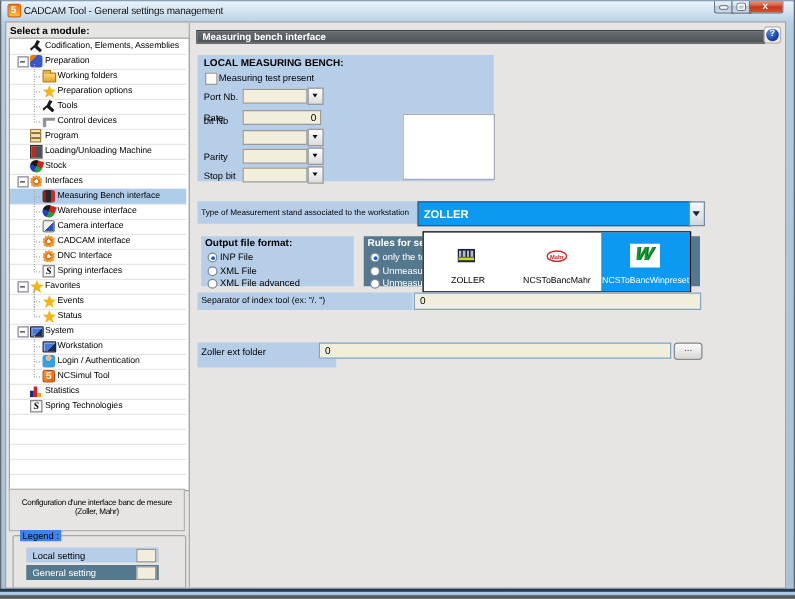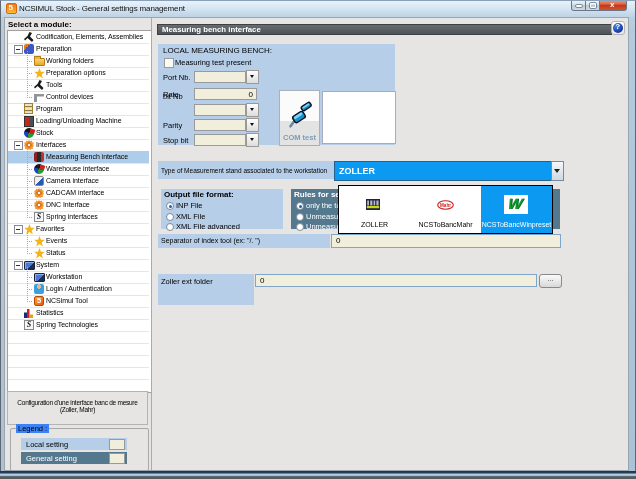--- a/index.html
+++ b/index.html
@@ -56,21 +56,21 @@
 .hconn{position:absolute;height:1px;background:repeating-linear-gradient(to right,#a8a8a8 0 1px,transparent 1px 2px);}
 
 #rheader{position:absolute;left:5px;top:6px;width:453px;height:9px;background:linear-gradient(to bottom,#676c71,#4e5358);border:1px solid #3c4146;}
 #rheader div{position:absolute;left:4px;top:0px;color:#fff;font-size:7.8px;font-weight:bold;}
 #helpbtn{position:absolute;left:459px;top:3px;width:12px;height:12px;background:linear-gradient(to bottom,#fdfdfd,#e8e8e8);border:1px solid #b5b5b5;border-radius:3px;}
 #helpbtn .circ{position:absolute;left:1px;top:1px;width:10px;height:10px;border-radius:50%;background:radial-gradient(circle at 35% 30%,#4d8fe0 0,#1a3fae 60%,#0a2a80 100%);}
 #helpbtn .q{position:absolute;left:3.5px;top:0px;color:#fff;font-size:7.5px;font-weight:bold;}
 .bluebg{background:#b6cee8;}
 .slatebg{background:#54798f;}
 #localpanel{position:absolute;left:6px;top:26px;width:237px;height:101px;}
-#localtitle{position:absolute;left:5px;top:2px;font-size:8px;font-weight:normal;}
+#localtitle{position:absolute;left:5px;top:2px;font-size:8px;font-weight:bold;}
 .cb{position:absolute;width:8px;height:8px;background:#fbfbf3;border:1px solid #9a9a9a;}
 .flabel{position:absolute;font-size:7.5px;color:#000;}
 .ffield{position:absolute;height:10px;border:1px solid #9a9a9a;background:#f1eedb;font-size:8px;}
 .dbtn{position:absolute;width:11px;height:12px;background:linear-gradient(to bottom,#fefefe,#dcdcdc);border:1px solid #9a9a9a;}
 .dbtn::after{content:"";position:absolute;left:2.5px;top:4px;border-left:2.5px solid transparent;border-right:2.5px solid transparent;border-top:3.5px solid #111;}
 #combtn{position:absolute;left:127px;top:72px;width:39px;height:54px;background:linear-gradient(to bottom,#fbfbfb 0 55%,#e3e3e3 55% 100%);border:1px solid #a8b0b8;}
 #combtn .txt{position:absolute;left:0;width:100%;text-align:center;bottom:3px;font-size:7.5px;font-weight:bold;color:#7b9cba;}
 #whitebox{position:absolute;left:170px;top:73px;width:72px;height:51px;background:#fff;border:1px solid #aab;}
 #typerow{position:absolute;left:6px;top:143px;width:176px;height:18px;}
 #typerow div{position:absolute;left:3px;top:6px;font-size:6.5px;white-space:nowrap;}
@@ -84,41 +84,41 @@
 .radio.on::after{content:"";position:absolute;left:1.5px;top:1.5px;width:3px;height:3px;border-radius:50%;background:#1560c0;}
 .rlbl{position:absolute;font-size:7.5px;}
 #popup{position:absolute;left:186px;top:167px;width:213px;height:47px;background:#fff;border:1px solid #000;}
 .pitem{position:absolute;top:0;width:71px;height:47px;}
 .pitem .plbl{position:absolute;bottom:5px;left:0;width:100%;text-align:center;font-size:7px;}
 #seprow{position:absolute;left:6px;top:216px;width:172px;height:14px;}
 #seprow div{position:absolute;left:3px;top:3px;font-size:7px;white-space:nowrap;}
 #sepfield{position:absolute;left:179px;top:216px;width:228px;height:12px;border:1px solid #7fa5c8;background:#f1eedb;font-size:8px;}
 #darkbar{position:absolute;left:6px;top:236px;width:308px;height:13px;}
 #darkbar .t{position:absolute;left:18px;top:3px;color:#fff;font-size:7.5px;}
-#zrow{position:absolute;left:6px;top:256px;width:96px;height:31px;}
+#zrow{position:absolute;left:6px;top:256px;width:96px;height:20px;padding-left:15px;}
 #zrow div{position:absolute;left:3px;top:3px;font-size:7.5px;}
 #zfield{position:absolute;left:103px;top:256px;width:280px;height:11px;border:1px solid #7fa5c8;background:#f1eedb;font-size:8px;}
 #zbtn{position:absolute;left:387px;top:256px;width:21px;height:12px;background:linear-gradient(to bottom,#fafafa,#d8d8d8);border:1px solid #888;border-radius:3px;font-size:8px;text-align:center;line-height:8px;color:#444;}
 
 #cfgtext{position:absolute;left:2px;top:373px;width:141px;height:34px;border:1px solid #b4b4b4;background:#e6e5e3;text-align:center;font-size:6.5px;letter-spacing:-0.25px;color:#000;padding-top:7px;box-sizing:border-box;}
 #legend{position:absolute;left:5px;top:410px;width:137px;height:41px;border:1px solid #a8a8a8;border-radius:2px;}
 #legend .cap{position:absolute;left:5px;top:-5px;background:#3b82f6;font-size:7.5px;padding:0 2px;}
 .legrow{position:absolute;left:10px;width:106px;height:12px;font-size:7.5px;}
 .legrow .sw{position:absolute;right:2px;top:1px;width:14px;height:9px;background:#f1eedb;border:1px solid #999;}
 #bottomstrip{position:absolute;left:0;top:471px;width:636px;height:8px;z-index:60;background:linear-gradient(to bottom,#223344 0,#2a3f54 2px,#a9c9e8 3px,#b6d0ec 4.2px,#8aa8c8 5px,#5a5a5a 5.6px,#5a5a5a 8px);}
 #legend .cap{z-index:2;}
 </style>
 </head>
 <body>
 <div id="win">
  <div id="titlebar"></div>
  <div id="titleicon">
       <div>5</div>
     </div>
- <div id="titletext">NCSIMUL Stock - General settings management</div>
+ <div id="titletext">CADCAM Tool - General settings management</div>
  <div class="capbtn" id="btnmin">
       <div class="glyphmin"></div>
     </div>
  <div class="capbtn" id="btnmax">
       <div class="glyphmax"></div>
     </div>
  <div class="capbtn" id="btnclose">
       <div class="glyphx">x</div>
     </div>
  <div id="winborder"></div>
@@ -291,34 +291,20 @@
     <div class="flabel" style="left:5px;top:48px;">bit Nb</div>
     <div class="ffield" style="left:36px;top:60px;width:50px;"></div>
     <div class="dbtn" style="left:88px;top:59px;"></div>
     <div class="flabel" style="left:5px;top:77px;">Parity</div>
     <div class="ffield" style="left:36px;top:75px;width:50px;"></div>
     <div class="dbtn" style="left:88px;top:74px;"></div>
     <div class="flabel" style="left:5px;top:92px;">Stop bit</div>
     <div class="ffield" style="left:36px;top:90px;width:50px;"></div>
     <div class="dbtn" style="left:88px;top:89px;"></div>
    </div>
-   <div id="combtn">
-          <svg width="26" height="28" viewBox="0 0 30 32" style="position:absolute;left:7px;top:10px;">
-     <path d="M4 29 L10 21" stroke="#6a8aa0" stroke-width="3" stroke-linecap="round"></path>
-     <g transform="rotate(-33 13 18)">
-      <rect x="6.5" y="14.5" width="14" height="8.5" rx="2.5" fill="#1890cc" stroke="#0a1420" stroke-width="1.6"></rect>
-      <rect x="8" y="15.5" width="11" height="3" rx="1.5" fill="#7fd4f4"></rect>
-     </g>
-     <g transform="rotate(-33 22 6)">
-      <rect x="16" y="3.5" width="12" height="5.5" rx="2.2" fill="#1890cc" stroke="#0a1420" stroke-width="1.6"></rect>
-      <rect x="17.5" y="4.5" width="9" height="2" rx="1" fill="#7fd4f4"></rect>
-     </g>
-   </svg>
-          <div class="txt">COM test</div>
-        </div>
    <div id="whitebox"></div>
    <div id="typerow" class="bluebg">
           <div>Type of Measurement stand associated to the workstation</div>
         </div>
    <div id="typecombo">
           <div class="t">ZOLLER</div>
         </div>
    <div id="typedbtn"></div>
    <div id="outgroup" class="bluebg">
     <div style="position:absolute;left:3px;top:1px;font-size:8px;font-weight:bold;">Output file format:</div>

